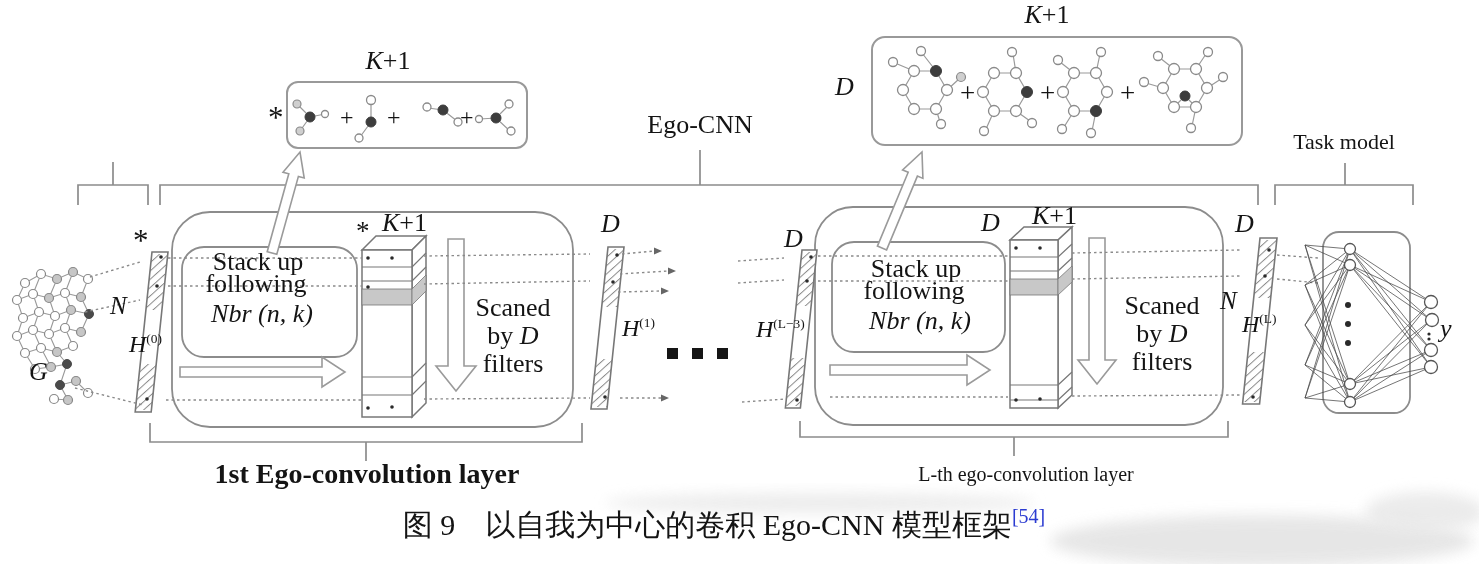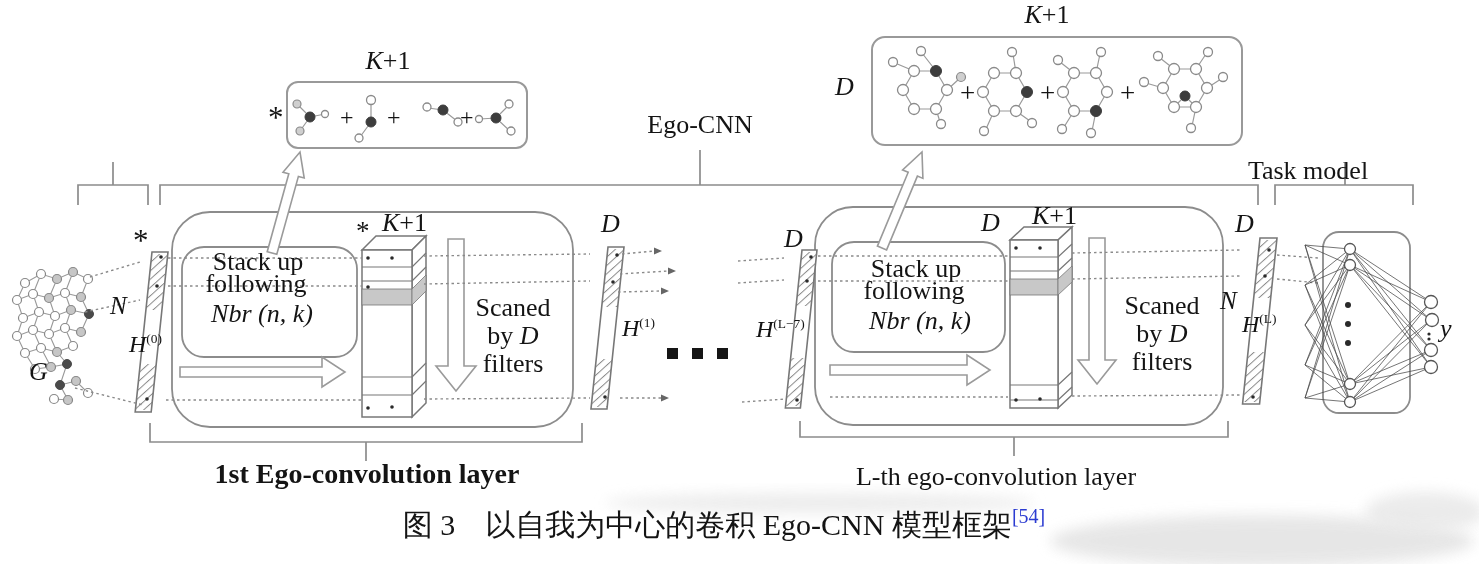--- a/index.html
+++ b/index.html
@@ -7,21 +7,21 @@
        font-family:"Liberation Serif","DejaVu Serif",serif;color:#141414;}
   #cv{position:absolute;left:0;top:0;}
   .lbl{position:absolute;white-space:pre;line-height:1;color:#141414;}
   .c{transform:translateX(-50%);}
   .it{font-style:italic;}
   .lbl sup{font-size:0.56em;vertical-align:9px;line-height:0;}
   .ref{color:#2b3bd1;}
   
   .l-nodeemb{left:18px;top:127px;font-size:27px;}
   .l-egocnn{left:700px;top:112px;font-size:26px;}
-  .l-taskmodel{left:1308px;top:131px;font-size:26px;margin-top:27px;}
+  .l-taskmodel{left:1344px;top:131px;font-size:22px;}
   .l-k1small{left:388px;top:48px;font-size:26px;}
   .l-starsmall{left:268px;top:102px;font-size:31px;}
   .l-dbig{left:835px;top:74px;font-size:26px;}
   .l-k1big{left:1047px;top:2px;font-size:26px;}
   .l-g{left:29px;top:359px;font-size:26px;}
   .l-n1{left:110px;top:293px;font-size:25px;}
   .l-h0{left:129px;top:332px;font-size:24px;}
   .l-star1{left:133px;top:225px;font-size:31px;}
   .l-stack1a{left:258px;top:249px;font-size:26px;}
   .l-stack1b{left:256px;top:271px;font-size:26px;}
@@ -41,21 +41,21 @@
   .l-dcol2{left:981px;top:210px;font-size:26px;}
   .l-k1col2{left:1032px;top:203px;font-size:26px;}
   .l-scan2a{left:1162px;top:293px;font-size:26px;}
   .l-scan2b{left:1162px;top:321px;font-size:26px;}
   .l-scan2c{left:1162px;top:349px;font-size:26px;}
   .l-d3{left:1235px;top:211px;font-size:26px;}
   .l-n2{left:1220px;top:288px;font-size:25px;}
   .l-hl{left:1242px;top:312px;font-size:24px;}
   .l-y{left:1440px;top:316px;font-size:26px;}
   .l-lay1{left:367px;top:460px;font-size:28px;font-weight:bold;}
-  .l-lay2{left:996px;top:464px;font-size:26px;}
+  .l-lay2{left:1026px;top:464px;font-size:20px;}
   .l-caption{left:724px;top:510px;font-size:30px;}
   .l-caption sup{font-size:20px;vertical-align:12px;}
   .p1{left:340px;top:105px;font-size:24px;}
   .p2{left:387px;top:105px;font-size:24px;}
   .p3{left:460px;top:105px;font-size:24px;}
   .P1{left:960px;top:80px;font-size:27px;}
   .P2{left:1040px;top:80px;font-size:27px;}
   .P3{left:1120px;top:80px;font-size:27px;}
   
   .br{fill:none;stroke:#8c8c8c;stroke-width:1.7;}
@@ -361,32 +361,32 @@
   <div class="lbl l-stack1c c it">Nbr (n, k)</div>
   <div class="lbl l-starcol1">*</div>
   <div class="lbl l-k1col1"><span class="it">K</span><span>+1</span></div>
   <div class="lbl l-scan1a c">Scaned</div>
   <div class="lbl l-scan1b c"><span>by </span><span class="it">D</span></div>
   <div class="lbl l-scan1c c">filters</div>
   <div class="lbl l-d1 it">D</div>
   <div class="lbl l-h1"><span class="it">H</span><sup>(1)</sup></div>
 
   <div class="lbl l-d2 it">D</div>
-  <div class="lbl l-hl1"><span class="it">H</span><sup>(L−7)</sup></div>
+  <div class="lbl l-hl1"><span class="it">H</span><sup>(L−3)</sup></div>
 
   <div class="lbl l-stack2a c">Stack up</div>
   <div class="lbl l-stack2b c">following</div>
   <div class="lbl l-stack2c c it">Nbr (n, k)</div>
   <div class="lbl l-dcol2 it">D</div>
   <div class="lbl l-k1col2"><span class="it">K</span><span>+1</span></div>
   <div class="lbl l-scan2a c">Scaned</div>
   <div class="lbl l-scan2b c"><span>by </span><span class="it">D</span></div>
   <div class="lbl l-scan2c c">filters</div>
   <div class="lbl l-d3 it">D</div>
   <div class="lbl l-n2 it">N</div>
   <div class="lbl l-hl"><span class="it">H</span><sup>(L)</sup></div>
   <div class="lbl l-y it">y</div>
 
   <div class="lbl l-lay1 c">1st Ego-convolution layer</div>
   <div class="lbl l-lay2 c">L-th ego-convolution layer</div>
 
-  <div class="lbl l-caption c"><span>图 3　以自我为中心的卷积 Ego-CNN 模型框架</span><sup class="ref">[54]</sup></div>
+  <div class="lbl l-caption c"><span>图 9　以自我为中心的卷积 Ego-CNN 模型框架</span><sup class="ref">[54]</sup></div>
 </div>
 
 </body></html>

